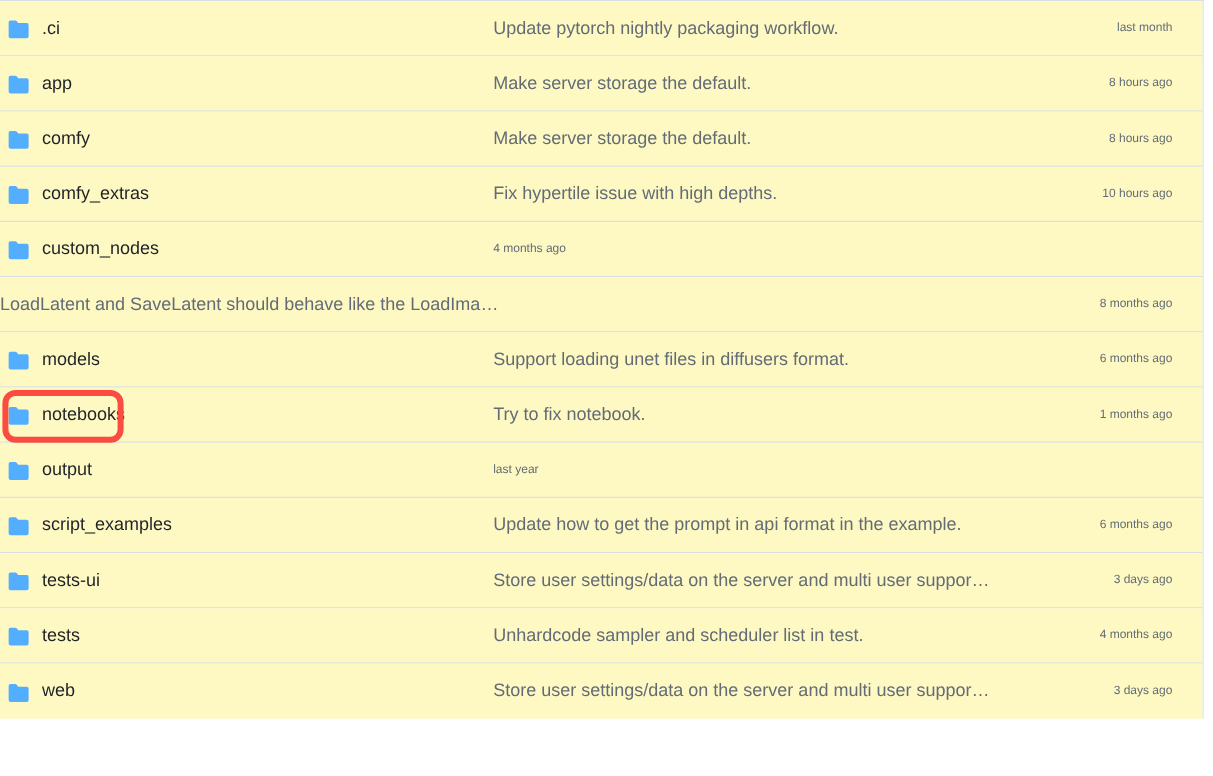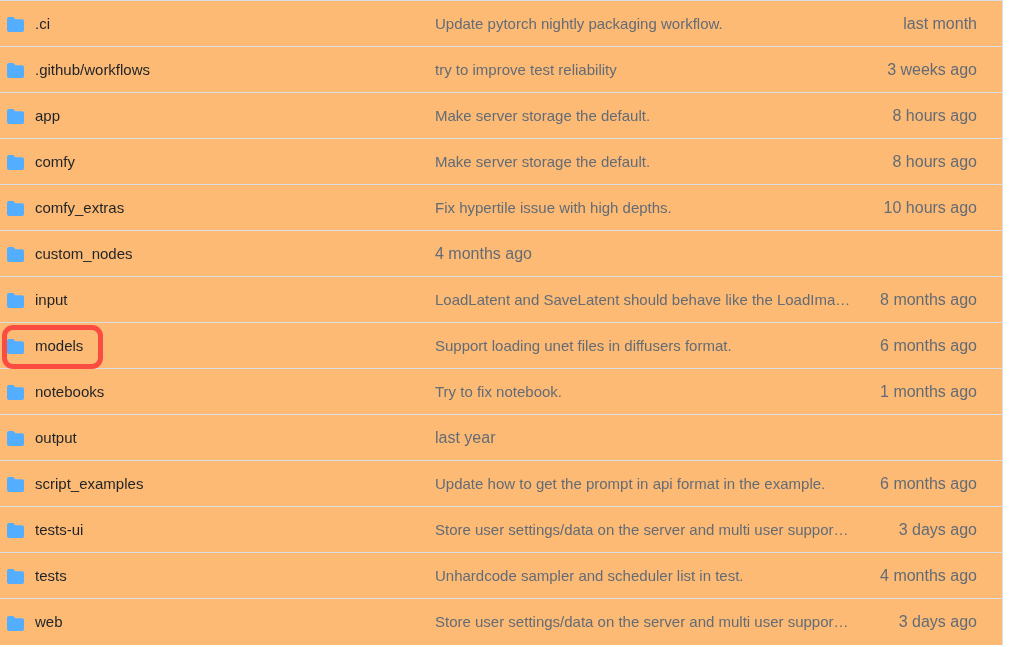--- a/index.html
+++ b/index.html
@@ -27,22 +27,21 @@
     background: #ffffff;
   }
 
   .file-row {
     position: relative;
     display: flex;
     align-items: center;
     height: 46px;
     box-sizing: border-box;
     border-bottom: 1px solid #d8dee4;
-    background: #fdba74;
-    gap: 24px;
+    background: #fef9c3;
   }
   .file-row:last-child {
     border-bottom: none;
   }
 
   .cell-name {
     display: flex;
     align-items: center;
     flex: 0 0 411px;
     width: 411px;
@@ -76,21 +75,21 @@
     font-size: 15px;
     line-height: 18px;
     color: #636c76;
     white-space: nowrap;
     overflow: hidden;
     text-overflow: ellipsis;
   }
 
   .cell-time {
     flex: 0 0 auto;
-    font-size: 16px;
+    font-size: 10px;
     line-height: 18px;
     color: #636c76;
     text-align: left;
     white-space: nowrap;
     padding-right: 25px;
   }
 
   
   #highlight-box {
     position: absolute;
@@ -117,30 +116,20 @@
       <span class="name-label">.ci</span>
     </div>
     <div class="cell-message">Update pytorch nightly packaging workflow.</div>
     <div class="cell-time">last month</div>
   </div>
     <div class="file-row">
     <div class="cell-name">
       <svg class="folder-icon" viewBox="0 0 16 16" aria-hidden="true">
         <path fill="#54aeff" d="M1.75 1A1.75 1.75 0 0 0 0 2.75v10.5C0 14.216.784 15 1.75 15h12.5A1.75 1.75 0 0 0 16 13.25v-8.5A1.75 1.75 0 0 0 14.25 3h-6.5a.25.25 0 0 1-.2-.1l-.9-1.2C6.32 1.25 5.884 1 5.42 1H1.75Z"></path>
       </svg>
-      <span class="name-label">.github/workflows</span>
-    </div>
-    <div class="cell-message">try to improve test reliability</div>
-    <div class="cell-time">3 weeks ago</div>
-  </div>
-    <div class="file-row">
-    <div class="cell-name">
-      <svg class="folder-icon" viewBox="0 0 16 16" aria-hidden="true">
-        <path fill="#54aeff" d="M1.75 1A1.75 1.75 0 0 0 0 2.75v10.5C0 14.216.784 15 1.75 15h12.5A1.75 1.75 0 0 0 16 13.25v-8.5A1.75 1.75 0 0 0 14.25 3h-6.5a.25.25 0 0 1-.2-.1l-.9-1.2C6.32 1.25 5.884 1 5.42 1H1.75Z"></path>
-      </svg>
       <span class="name-label">app</span>
     </div>
     <div class="cell-message">Make server storage the default.</div>
     <div class="cell-time">8 hours ago</div>
   </div>
     <div class="file-row">
     <div class="cell-name">
       <svg class="folder-icon" viewBox="0 0 16 16" aria-hidden="true">
         <path fill="#54aeff" d="M1.75 1A1.75 1.75 0 0 0 0 2.75v10.5C0 14.216.784 15 1.75 15h12.5A1.75 1.75 0 0 0 16 13.25v-8.5A1.75 1.75 0 0 0 14.25 3h-6.5a.25.25 0 0 1-.2-.1l-.9-1.2C6.32 1.25 5.884 1 5.42 1H1.75Z"></path>
       </svg>
@@ -162,26 +151,20 @@
     <div class="file-row">
     <div class="cell-name">
       <svg class="folder-icon" viewBox="0 0 16 16" aria-hidden="true">
         <path fill="#54aeff" d="M1.75 1A1.75 1.75 0 0 0 0 2.75v10.5C0 14.216.784 15 1.75 15h12.5A1.75 1.75 0 0 0 16 13.25v-8.5A1.75 1.75 0 0 0 14.25 3h-6.5a.25.25 0 0 1-.2-.1l-.9-1.2C6.32 1.25 5.884 1 5.42 1H1.75Z"></path>
       </svg>
       <span class="name-label">custom_nodes</span>
     </div>
     <div class="cell-time">4 months ago</div>
   </div>
     <div class="file-row">
-    <div class="cell-name">
-      <svg class="folder-icon" viewBox="0 0 16 16" aria-hidden="true">
-        <path fill="#54aeff" d="M1.75 1A1.75 1.75 0 0 0 0 2.75v10.5C0 14.216.784 15 1.75 15h12.5A1.75 1.75 0 0 0 16 13.25v-8.5A1.75 1.75 0 0 0 14.25 3h-6.5a.25.25 0 0 1-.2-.1l-.9-1.2C6.32 1.25 5.884 1 5.42 1H1.75Z"></path>
-      </svg>
-      <span class="name-label">input</span>
-    </div>
     <div class="cell-message">LoadLatent and SaveLatent should behave like the LoadIma…</div>
     <div class="cell-time">8 months ago</div>
   </div>
     <div class="file-row">
     <div class="cell-name">
       <svg class="folder-icon" viewBox="0 0 16 16" aria-hidden="true">
         <path fill="#54aeff" d="M1.75 1A1.75 1.75 0 0 0 0 2.75v10.5C0 14.216.784 15 1.75 15h12.5A1.75 1.75 0 0 0 16 13.25v-8.5A1.75 1.75 0 0 0 14.25 3h-6.5a.25.25 0 0 1-.2-.1l-.9-1.2C6.32 1.25 5.884 1 5.42 1H1.75Z"></path>
       </svg>
       <span class="name-label">models</span>
     </div>

